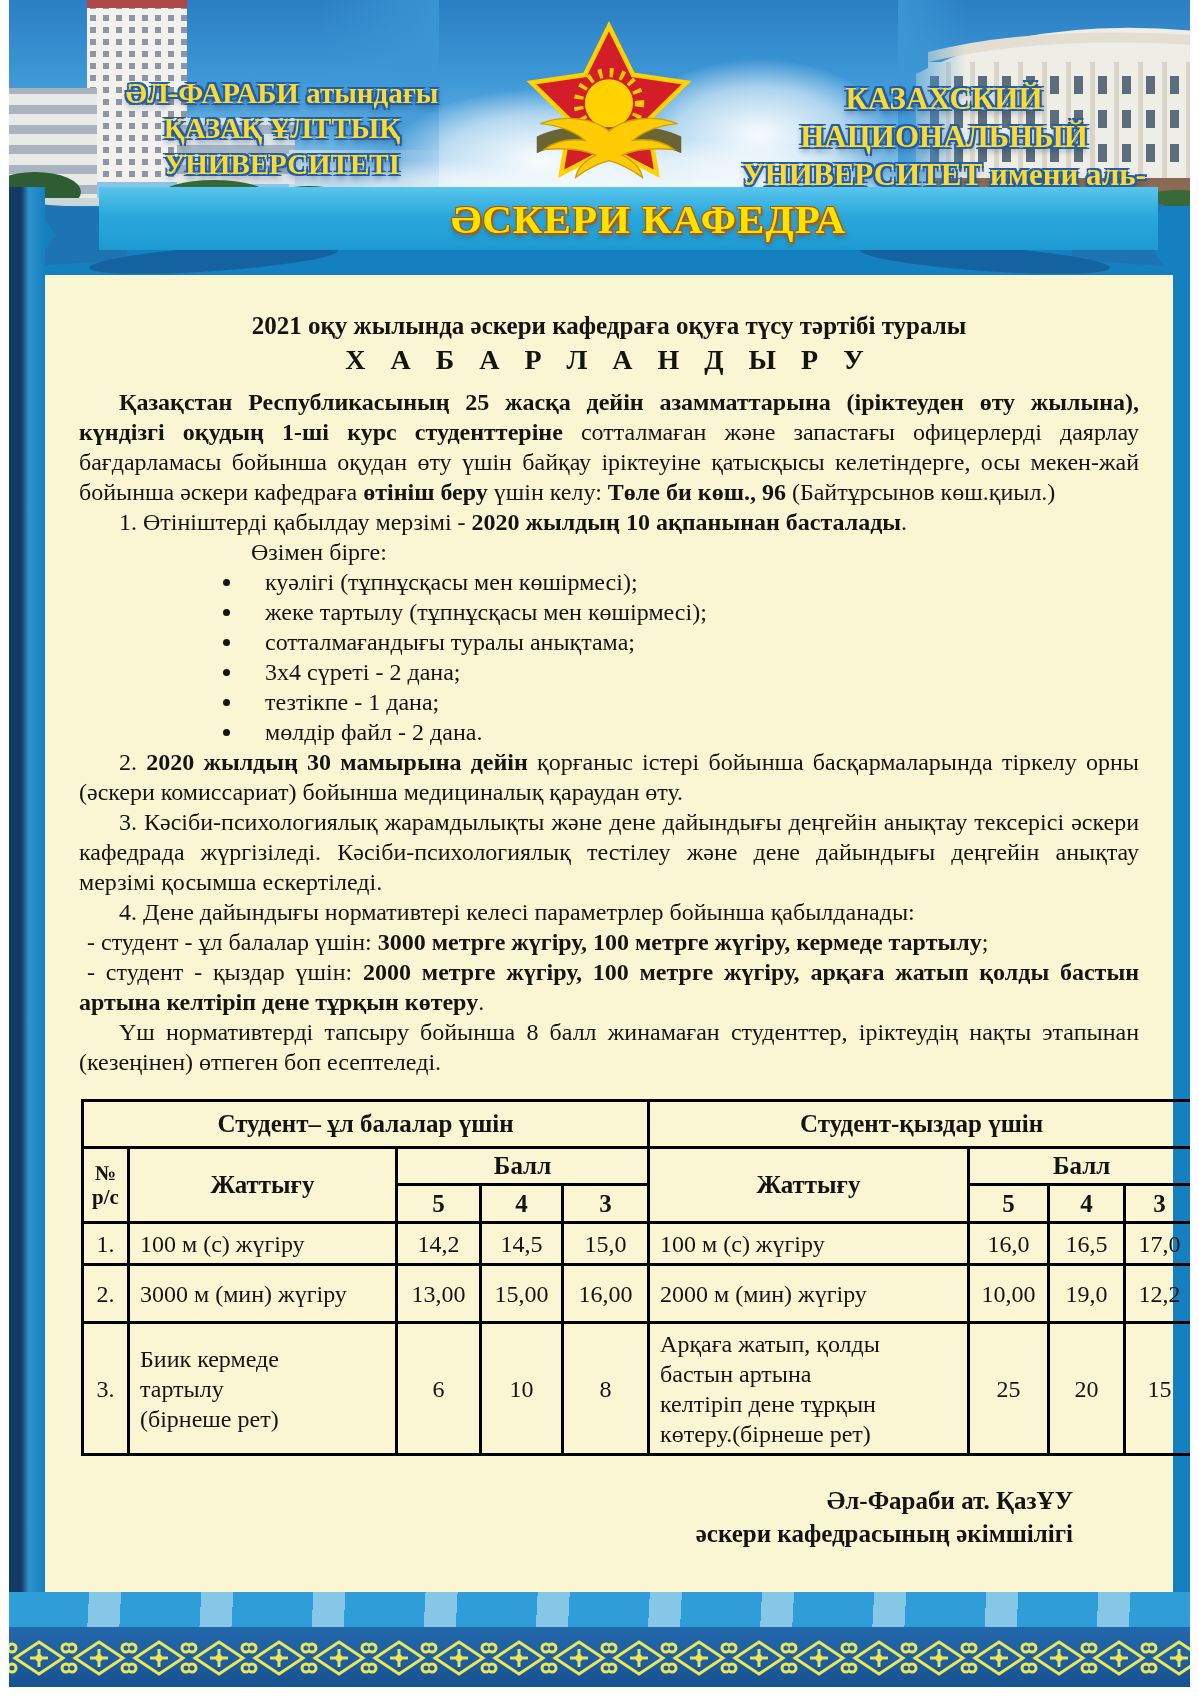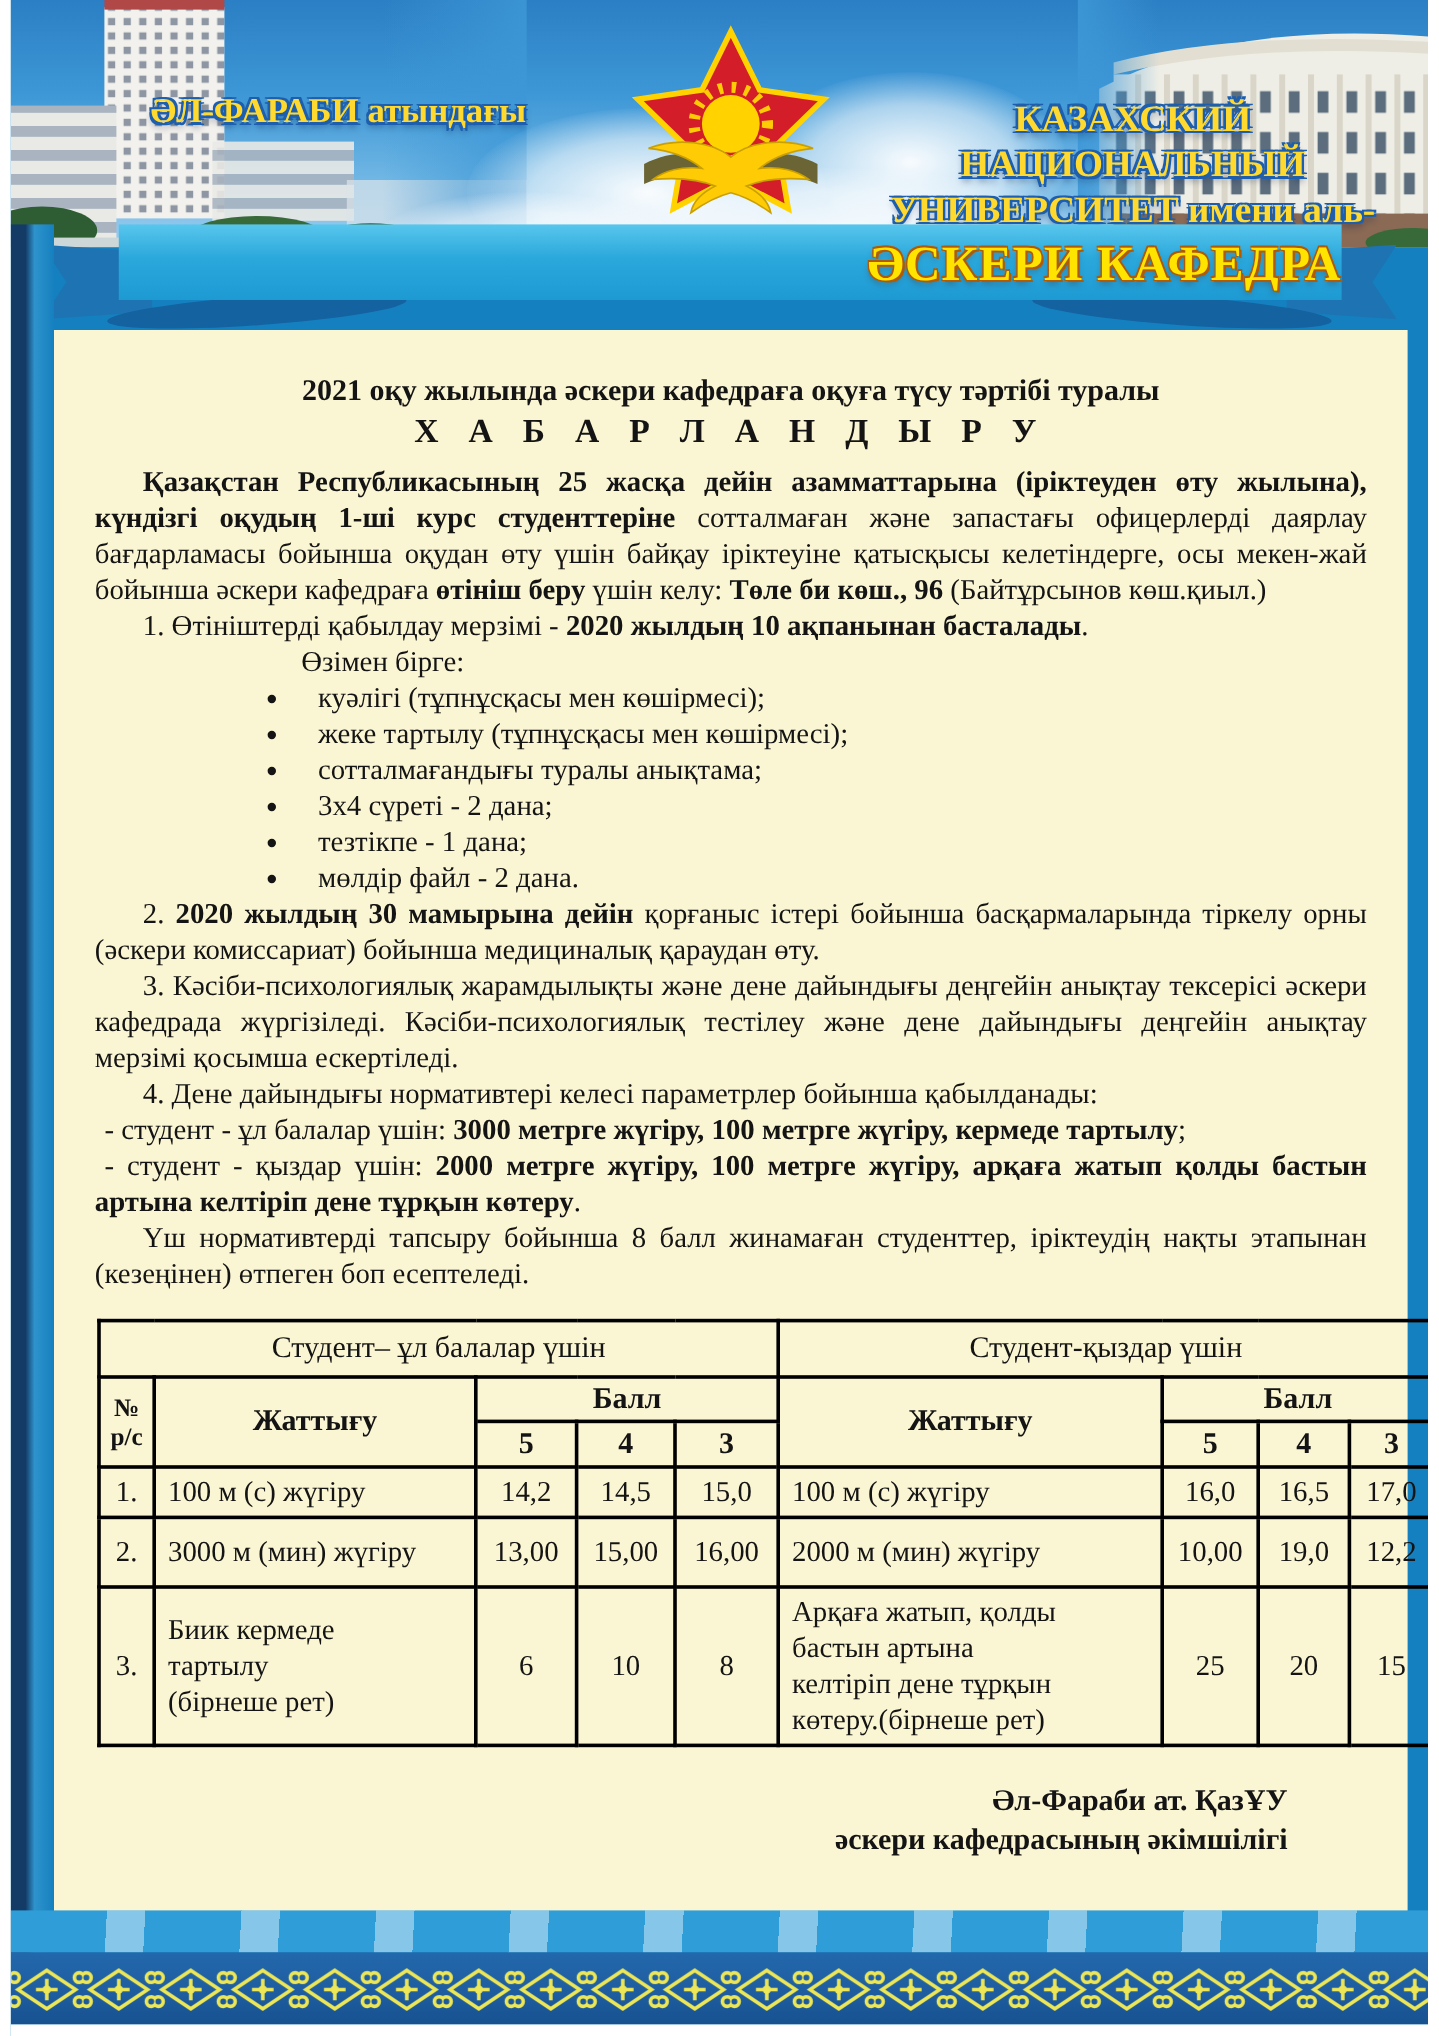--- a/index.html
+++ b/index.html
@@ -20,21 +20,21 @@
 
   
   .ribbon-end{position:absolute;top:204px;width:92px;height:62px;background:#1E74B2;}
   .ribbon-end.l{left:26px;clip-path:polygon(0% 0%,100% 10%,100% 90%,0% 100%,22% 50%);}
   .ribbon-end.r{right:26px;clip-path:polygon(100% 0%,0% 10%,0% 90%,100% 100%,78% 50%);}
   .ribbon-tail{position:absolute;top:247px;width:250px;height:24px;border-radius:50%;background:#14629f;}
   .ribbon-tail.l{left:80px;transform:rotate(-4deg);}
   .ribbon-tail.r{right:80px;transform:rotate(4deg);}
   .ribbon-bar{position:absolute;left:90px;top:187px;width:1019px;height:63px;
               background:linear-gradient(180deg,#58C6EC 0%,#2AA8DC 45%,#1E9AD3 100%);
-              display:flex;align-items:center;justify-content:flex-end;}
+              display:flex;align-items:center;justify-content:center;padding-left:40px;}
   .ribbon-bar .t{font-size:41px;font-weight:bold;color:#FFE400;letter-spacing:1px;
                  text-shadow:2px 2px 0 #b05a06,-1px -1px 0 #b05a06,1px -1px 0 #b05a06,-1px 1px 0 #b05a06,0 4px 5px rgba(90,30,0,.35);}
 
   
   .left-strip{position:absolute;left:0;top:187px;width:36px;height:1440px;
               background:linear-gradient(90deg,#143a66 0%,#143a66 34%,#2e93cc 55%,#1580BF 100%);}
 
   
   .panel{position:absolute;left:36px;top:275px;width:1128px;height:1320px;background:#FAF5D2;}
   .content{padding:16px 34px 0 34px;color:#141414;font-size:24px;line-height:30px;}
@@ -47,21 +47,21 @@
   .b{font-weight:bold;}
   .bring{margin-left:172px !important;text-align:left !important;}
   ul.docs{margin:0;padding:0;list-style:none;}
   ul.docs li{position:relative;padding-left:186px;line-height:30px;}
   ul.docs li::before{content:'';position:absolute;left:144px;top:12px;width:7px;height:7px;border-radius:50%;background:#141414;}
 
   
   table.std{border-collapse:collapse;margin:22px 0 0 2px;width:1112px;table-layout:fixed;
             font-size:24px;color:#141414;}
   table.std td{border:3px solid #000;text-align:center;vertical-align:middle;padding:2px 4px;overflow:hidden;}
-  table.std .grp td{font-weight:normal;font-size:25px;height:40px;margin-top:16px;}
+  table.std .grp td{font-weight:bold;font-size:25px;height:40px;margin-top:16px;}
   table.std .hd{font-weight:bold;font-size:25px;}
   table.std .numh{font-weight:bold;font-size:21px;line-height:24px;white-space:pre-line;}
   table.std .ex{text-align:left;padding-left:10px;}
   table.std .ml{white-space:pre-line;line-height:30px;}
 
   .sign{margin:28px 66px 0 0;text-align:right;font-weight:bold;font-size:25px;line-height:33px;color:#141414;}
 
   
   .stripes{position:absolute;left:0;top:1592px;width:1199px;height:35px;background:#2F9ED8;
            background-image:repeating-linear-gradient(93deg,transparent 0 80px,rgba(255,255,255,.42) 80px 112px);}
@@ -138,20 +138,21 @@
       <polygon points="100,9 125.9,61.4 183.7,69.8 141.8,110.6 151.7,168.2 100,141 48.3,168.2 58.2,110.6 16.3,69.8 74.1,61.4" fill="#D31E2A" stroke="#FFD200" stroke-width="5" stroke-linejoin="miter"></polygon>
       <circle cx="100" cy="92" r="33" fill="none" stroke="#FFCB05" stroke-width="10" stroke-dasharray="4 8"></circle>
       <circle cx="100" cy="92" r="26" fill="#FFD200"></circle>
       <path fill="#6b6535" d="M22,128 C50,114 80,116 98,130 L98,142 C72,134 44,136 22,146 Z"></path>
       <path fill="#6b6535" d="M178,128 C150,114 120,116 102,130 L102,142 C128,134 156,136 178,146 Z"></path>
       <path fill="#FFCB05" stroke="#caa000" stroke-width="1.5" d="M100,122 C84,108 52,104 26,114 C46,116 62,122 74,132 C56,130 40,134 30,142 C52,140 72,142 86,148 C74,154 66,162 64,172 C78,162 92,156 100,154 C108,156 122,162 136,172 C134,162 126,154 114,148 C128,142 148,140 170,142 C160,134 144,130 126,132 C138,122 154,116 174,114 C148,104 116,108 100,122 Z"></path>
     </svg>
 
     <div class="hdr-title hdr-left">
       <div>ӘЛ-ФАРАБИ атындағы</div>
+      <div>ҚАЗАҚ ҰЛТТЫҚ УНИВЕРСИТЕТІ</div>
     </div>
     <div class="hdr-title hdr-right">
       <div>КАЗАХСКИЙ НАЦИОНАЛЬНЫЙ</div>
       <div>УНИВЕРСИТЕТ имени аль-ФАРАБИ</div>
     </div>
   </div>
 
   <div class="ribbon-end l"></div>
   <div class="ribbon-end r"></div>
   <div class="ribbon-tail l"></div>

